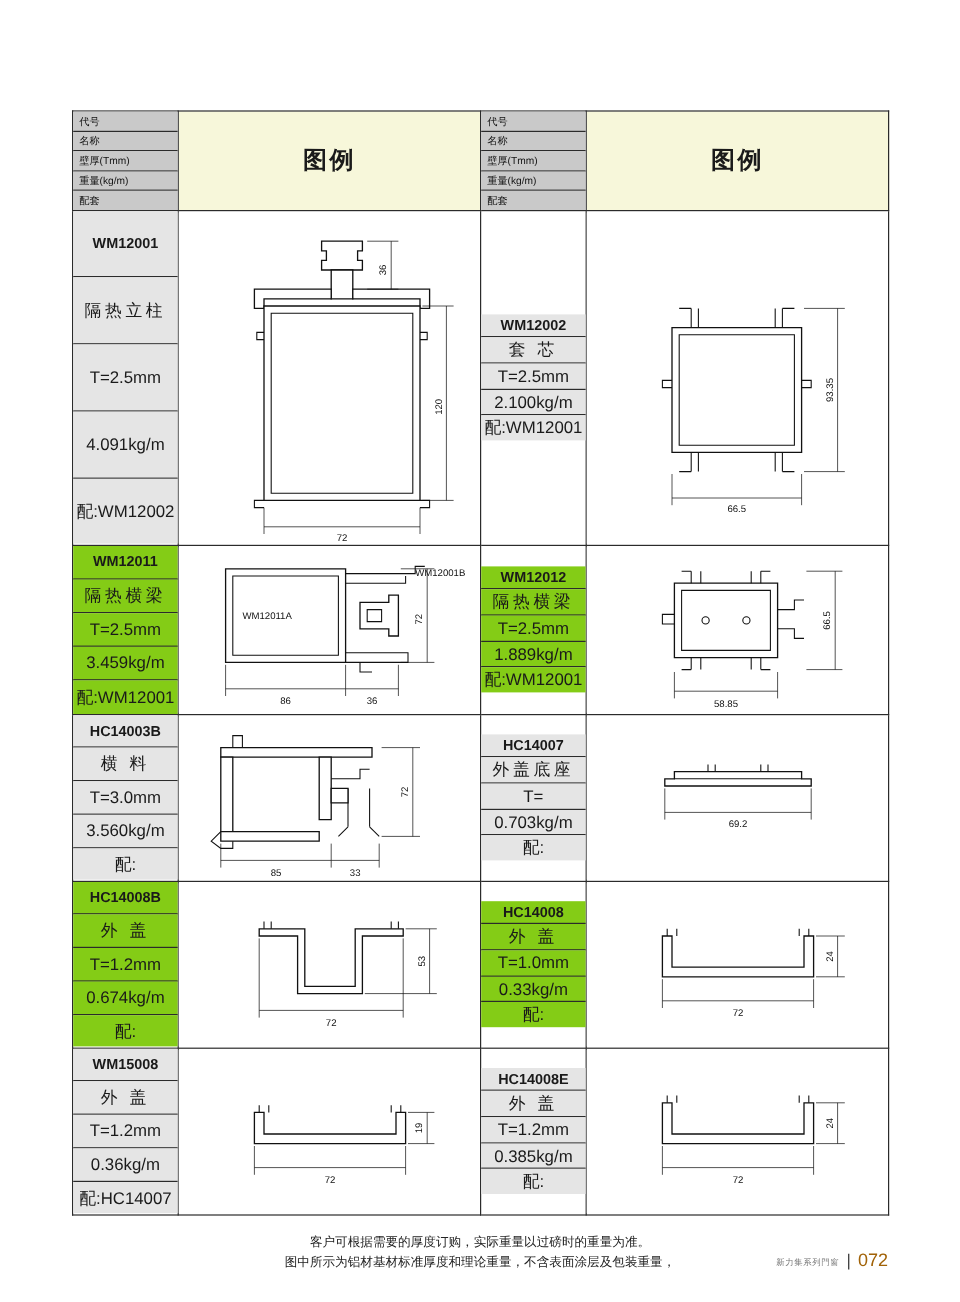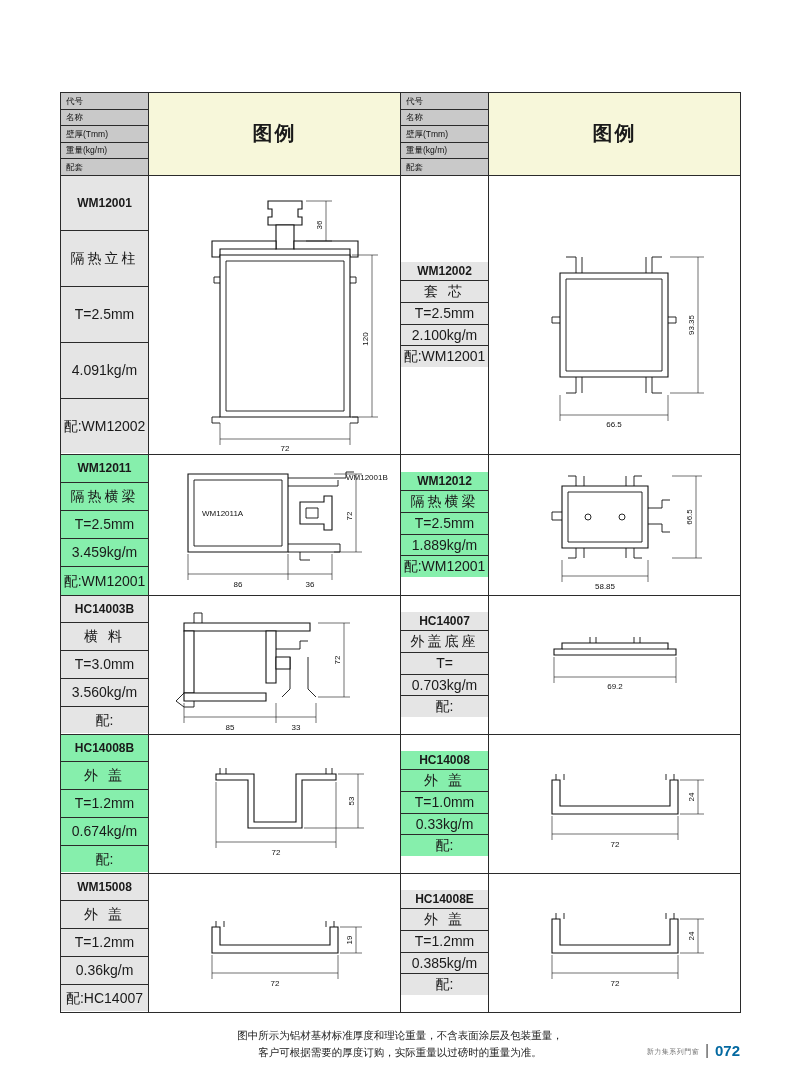--- a/index.html
+++ b/index.html
@@ -62,21 +62,21 @@
     box-sizing:border-box;
     text-align:center;
     padding:2px 3px;
     line-height:1.2;
   }
   .lab .cellrow:last-child{border-bottom:none;text-align:right;}
   .lab .code{font-weight:bold;font-size:12px;}
   .lab .name{letter-spacing:3px;}
 
   .gray .cellrow{background:#e5e5e5;}
-  .yellow .cellrow{background:#86efac;}
+  .yellow .cellrow{background:#84cc16;}
 
   .fig{
     position:relative;
     background:#fff;
     height:100%;
   }
   .fig svg{display:block;margin:0 auto;}
 
   .note{
     margin-top:14px;
@@ -85,21 +85,21 @@
     line-height:1.7;
     color:#222;
   }
   .footer{
     position:absolute;
     right:60px;bottom:26px;
     display:flex;align-items:flex-end;gap:6px;
   }
   .footer .brand{font-size:7px;color:#777;letter-spacing:0.5px;padding-bottom:2px;}
   .footer .pipe{font-size:14px;color:#444;padding-bottom:1px;}
-  .footer .pageno{font-size:15px;font-weight:bold;color:#0369a1;}
+  .footer .pageno{font-size:15px;font-weight:normal;color:#a16207;}
 
   
   svg text{font-family:"Liberation Sans","DejaVu Sans",sans-serif;font-size:8px;fill:#111;}
   .dimline{stroke:#111;stroke-width:0.6;fill:none;}
   .prof{stroke:#111;stroke-width:1.1;fill:#ffffff;}
   .profthin{stroke:#111;stroke-width:0.9;fill:none;}
 </style>
 </head>
 <body>
 
@@ -501,22 +501,22 @@
             <line class="dimline" x1="62" y1="98" x2="188" y2="98"></line>
             <text x="125" y="111" text-anchor="middle">72</text>
           </svg>
         </div>
       </td>
     </tr>
   </tbody>
     </table>
 
   <div class="note">
+    <div>客户可根据需要的厚度订购，实际重量以过磅时的重量为准。</div>
     <div>图中所示为铝材基材标准厚度和理论重量，不含表面涂层及包装重量，</div>
-    <div>客户可根据需要的厚度订购，实际重量以过磅时的重量为准。</div>
   </div>
 
   <div class="footer">
     <span class="brand">新力集系列門窗</span>
     <span class="pipe">|</span>
     <span class="pageno">072</span>
   </div>
 
 </div>
 

